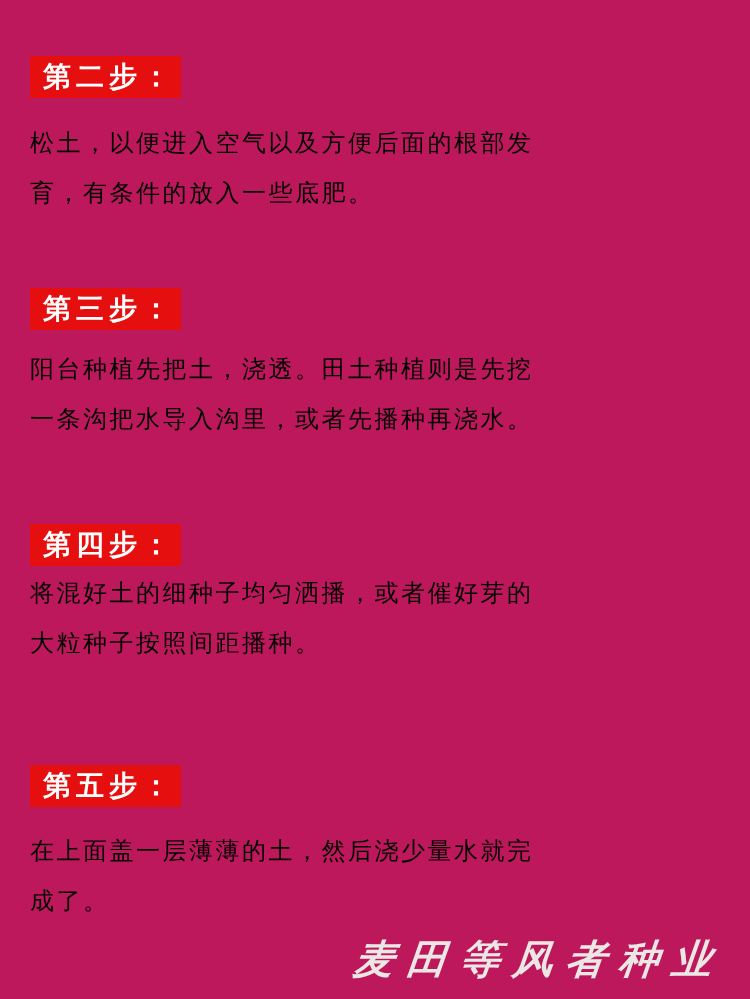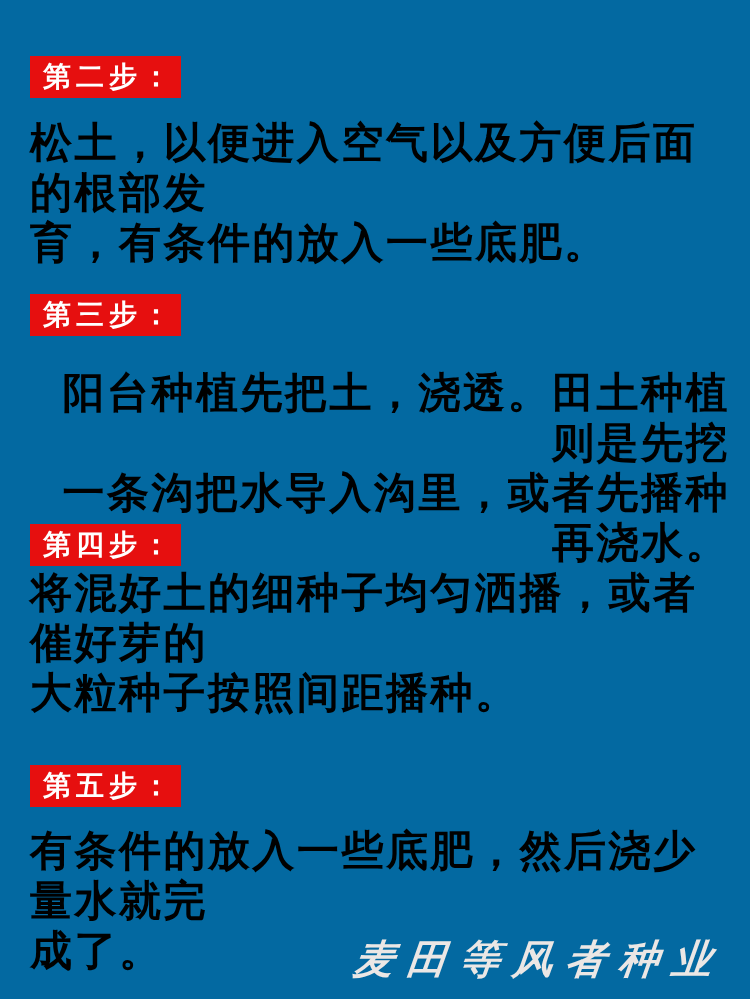--- a/index.html
+++ b/index.html
@@ -4,21 +4,21 @@
 <style>
   html, body {
     margin: 0;
     padding: 0;
     background: #ffffff;
   }
   .page {
     position: relative;
     width: 750px;
     height: 999px;
-    background: #0369a1;
+    background: #be185d;
     overflow: hidden;
     font-family: "Liberation Sans", sans-serif;
   }
   .step-label {
     position: absolute;
     left: 30px;
     display: inline-block;
     background: #e60f0f;
     color: #ffffff;
     font-size: 28px;
@@ -26,30 +26,30 @@
     line-height: 32px;
     letter-spacing: 5px;
     padding: 5px 6px 5px 13px;
     white-space: nowrap;
   }
   .step-text {
     position: absolute;
     left: 30px;
     width: 700px;
     color: #000000;
-    font-size: 42px;
-    font-weight: bold;
+    font-size: 24px;
+    font-weight: normal;
     line-height: 50px;
     letter-spacing: 2.5px;
     white-space: pre-line;
   }
   .label-2 { top: 56px; }
   .text-2  { top: 118px; }
-  .label-3 { top: 294px; font-family: Liberation Serif, serif; }
-  .text-3  { top: 368px; text-align: right; }
+  .label-3 { top: 288px; font-family: Liberation Serif, serif; }
+  .text-3  { top: 344px; }
   .label-4 { top: 524px; }
   .text-4  { top: 568px; }
   .label-5 { top: 765px; text-align: right; }
   .text-5  { top: 826px; }
   .watermark {
     position: absolute;
     left: 354px;
     top: 932px;
     color: #ebe7e5;
     font-size: 40px;
@@ -71,18 +71,18 @@
 
   <div class="step-label label-3">第三步：</div>
   <div class="step-text text-3">阳台种植先把土，浇透。田土种植则是先挖
 一条沟把水导入沟里，或者先播种再浇水。</div>
 
   <div class="step-label label-4">第四步：</div>
   <div class="step-text text-4">将混好土的细种子均匀洒播，或者催好芽的
 大粒种子按照间距播种。</div>
 
   <div class="step-label label-5">第五步：</div>
-  <div class="step-text text-5">有条件的放入一些底肥，然后浇少量水就完
+  <div class="step-text text-5">在上面盖一层薄薄的土，然后浇少量水就完
 成了。</div>
 
   <div class="watermark">麦田等风者种业</div>
 
 </div>
 
 </body></html>

